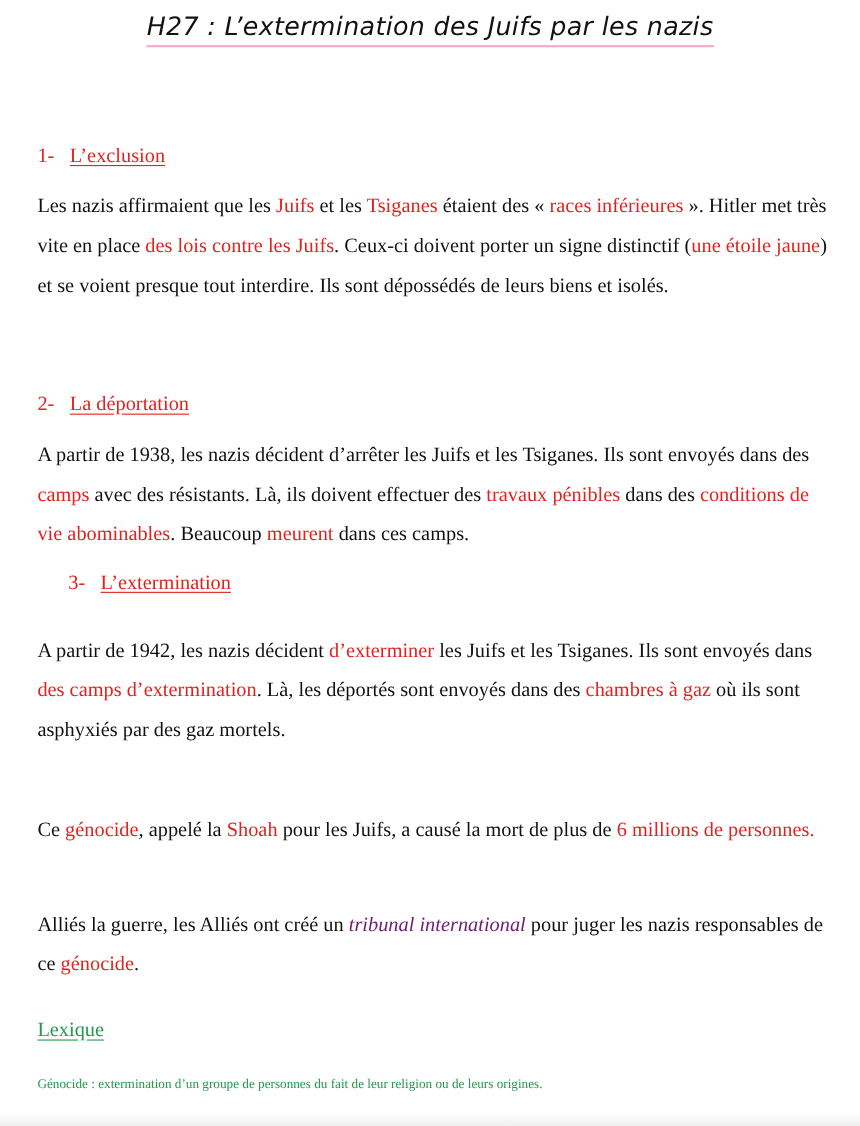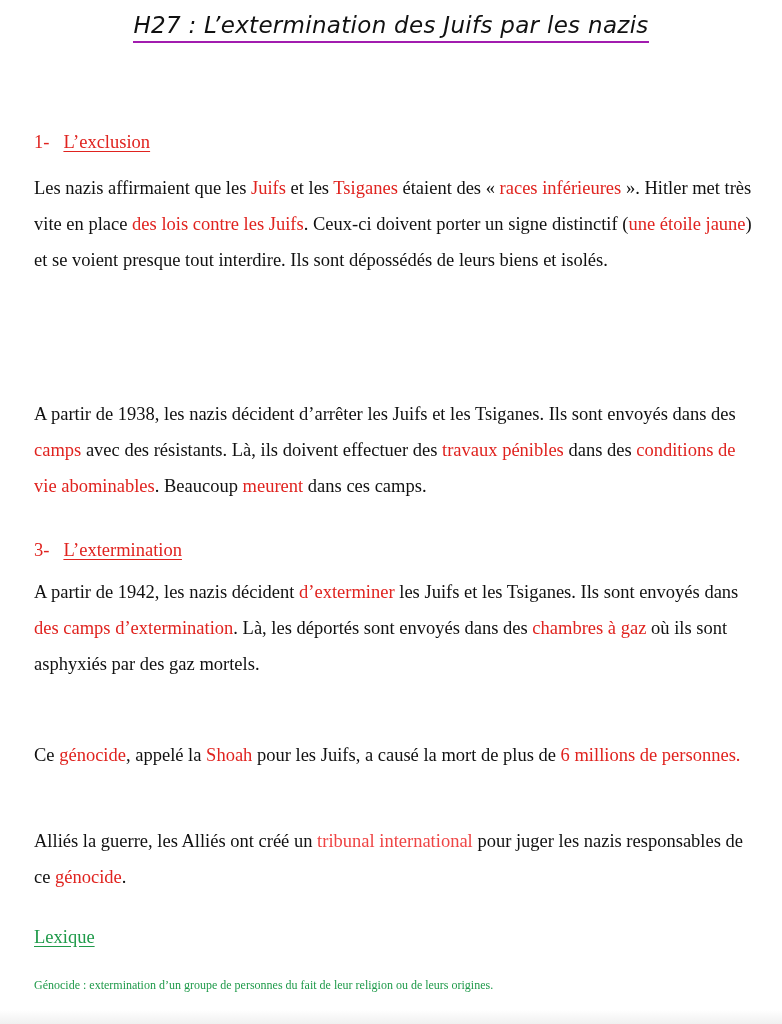--- a/index.html
+++ b/index.html
@@ -28,21 +28,21 @@
       width: 782px;
       text-align: center;
       font-family: "DejaVu Sans", sans-serif;
       font-style: italic;
       font-size: 23px;
       letter-spacing: 0.3px;
       color: #111;
     }
     .title span {
       display: inline-block;
-      border-bottom: 2px solid #a21caf;
+      border-bottom: 2px solid #f9a8d4;
       padding-bottom: 1px;
       line-height: 30px;
     }
     .block {
       position: absolute;
       left: 34px;
       width: 720px;
       font-size: 18.5px;
       line-height: 36px;
     }
@@ -89,28 +89,31 @@
   <div class="title">
     <span>H27 : L’extermination des Juifs par les nazis</span>
   </div>
 
 
   <div class="heading" style="top:130px;">
     <span class="num">1-</span><span class="lbl">L’exclusion</span>
   </div>
   <div class="block rich" style="top:170px;"><span>Les nazis affirmaient que les </span><span style="color: rgb(224, 35, 31);">Juifs</span><span> et les </span><span style="color: rgb(224, 35, 31);">Tsiganes</span><span> étaient des « </span><span style="color: rgb(224, 35, 31);">races inférieures</span><span> ». Hitler met très vite en place </span><span style="color: rgb(224, 35, 31);">des lois contre les Juifs</span><span>. Ceux-ci doivent porter un signe distinctif (</span><span style="color: rgb(224, 35, 31);">une étoile jaune</span><span>) et se voient presque tout interdire. Ils sont dépossédés de leurs biens et isolés.</span></div>
 
+  <div class="heading" style="top:356px;">
+    <span class="num">2-</span><span class="lbl">La déportation</span>
+  </div>
   <div class="block rich" style="top:396px;"><span>A partir de 1938, les nazis décident d’arrêter les Juifs et les Tsiganes. Ils sont envoyés dans des </span><span style="color: rgb(224, 35, 31);">camps</span><span> avec des résistants. Là, ils doivent effectuer des </span><span style="color: rgb(224, 35, 31);">travaux pénibles</span><span> dans des </span><span style="color: rgb(224, 35, 31);">conditions de vie abominables</span><span>. Beaucoup </span><span style="color: rgb(224, 35, 31);">meurent</span><span> dans ces camps.</span></div>
 
-  <div class="heading" style="top:538px;">
+  <div class="heading" style="top:518px;margin-left:28px;">
     <span class="num">3-</span><span class="lbl">L’extermination</span>
   </div>
   <div class="block rich" style="top:574px;"><span>A partir de 1942, les nazis décident </span><span style="color: rgb(224, 35, 31);">d’exterminer</span><span> les Juifs et les Tsiganes. Ils sont envoyés dans </span><span style="color: rgb(224, 35, 31);">des camps d’extermination</span><span>. Là, les déportés sont envoyés dans des </span><span style="color: rgb(224, 35, 31);">chambres à gaz</span><span> où ils sont asphyxiés par des gaz mortels.</span></div>
 
   <div class="block rich" style="top:717px;margin-top:20px;"><span>Ce </span><span style="color: rgb(224, 35, 31);">génocide</span><span>, appelé la </span><span style="color: rgb(224, 35, 31);">Shoah</span><span> pour les Juifs, a causé la mort de plus de </span><span style="color: rgb(224, 35, 31);">6 millions de personnes.</span></div>
 
-  <div class="block rich" style="top:823px;"><span>Alliés la guerre, les Alliés ont créé un </span><span style="color: #ef4444;">tribunal international</span><span> pour juger les nazis responsables de ce </span><span style="color: rgb(224, 35, 31);">génocide</span><span>.</span></div>
+  <div class="block rich" style="top:823px;"><span>Alliés la guerre, les Alliés ont créé un </span><span style="color: #701a75; font-style: italic;">tribunal international</span><span> pour juger les nazis responsables de ce </span><span style="color: rgb(224, 35, 31);">génocide</span><span>.</span></div>
 
   <div class="lexique-title" style="top:925px;">Lexique</div>
   <div class="definition" style="top:973px;">Génocide : extermination d’un groupe de personnes du fait de leur religion ou de leurs origines.</div>
 
   <div class="bottom-fade"></div>
 </div>
 
 </body></html>

